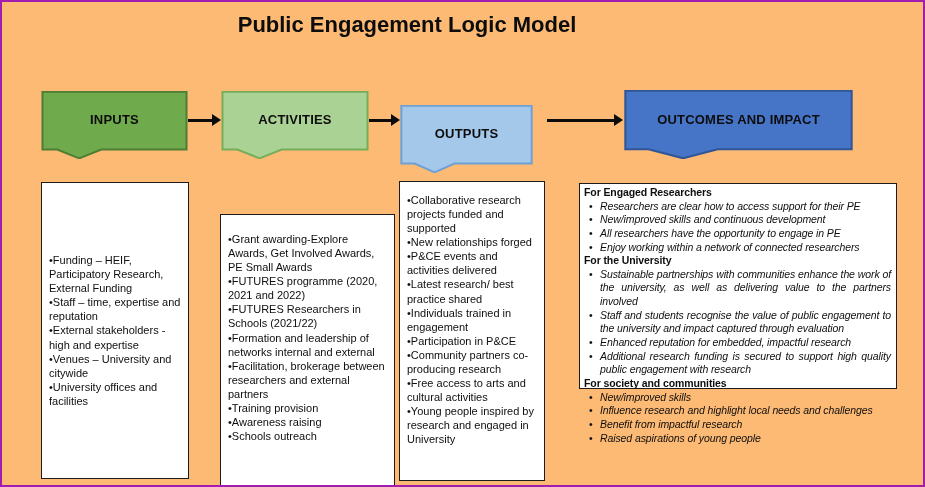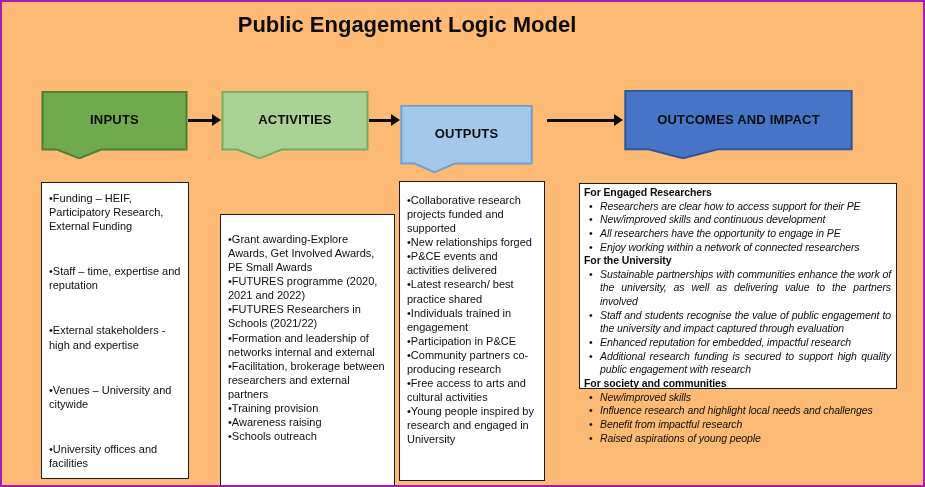--- a/index.html
+++ b/index.html
@@ -49,21 +49,20 @@
 
   
   .box {
     position:absolute; background:#fff; border:1.6px solid #1c1c1c;
     font-size:11px; line-height:1.28; color:#0e0e0e;
   }
   #box-inputs {
     left:39px; top:180px; width:148px; height:297px;
     display:flex; flex-direction:column; justify-content:center;
     padding:4px 6px 4px 7px;
-    gap:31px;
   }
   #box-activities { left:218px; top:180px; width:175px; height:296px; padding:17px 8px 0 7px;margin-top:32px; }
   #box-outputs    { left:397px; top:179px; width:146px; height:300px; padding:11px 4px 0 7px; }
   #box-outcomes   {
     left:577px; top:181px; width:318px; height:206px;
     padding:2px 5px 0 4px; font-size:10.5px; line-height:1.3; letter-spacing:-0.1px;
   }
 
   .sec-header { font-weight:bold; }
   .o-item { display:flex; text-align:justify; }

